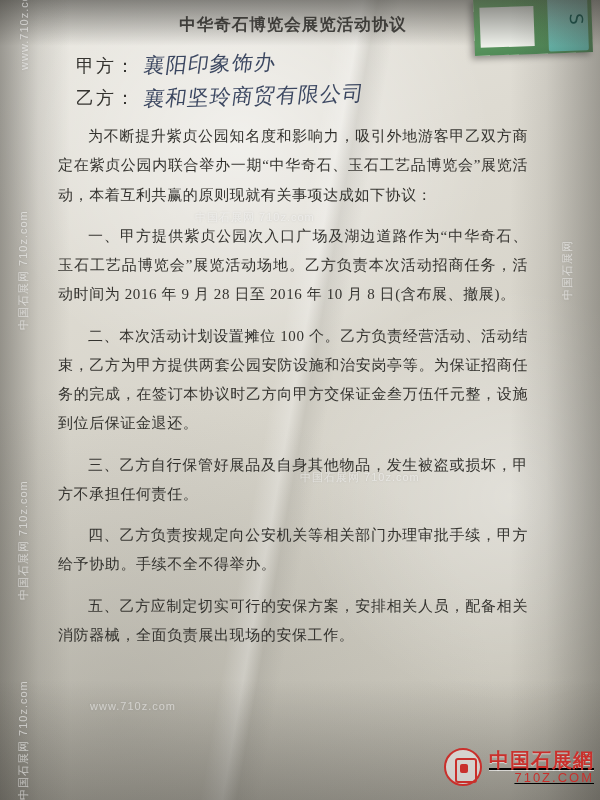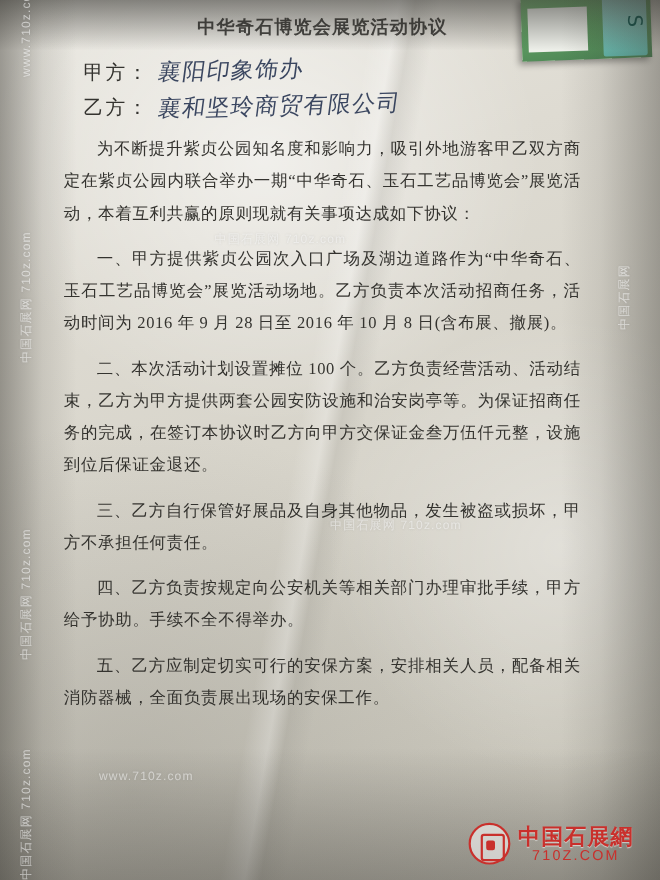--- a/index.html
+++ b/index.html
@@ -151,25 +151,26 @@
     pointer-events: none;
     text-shadow: 0 0 2px rgba(120,120,120,0.25);
   }
   .wm.h {
     transform: none;
     color: rgba(255,255,255,0.5);
   }
   
   .logo {
     position: absolute;
-    right: 24px;
+    right: 6px;
     bottom: 14px;
     display: flex;
     align-items: center;
     gap: 7px;
+    text-decoration: underline;
   }
   .logo-mark {
     width: 38px; height: 38px;
     border-radius: 50%;
     border: 2.5px solid #c9302c;
     background: rgba(255,255,255,0.55);
     position: relative;
     box-sizing: border-box;
   }
   .logo-mark::before {
@@ -199,21 +200,21 @@
     font-weight: bold;
     font-family: "DejaVu Sans", sans-serif;
     letter-spacing: 1px;
     text-shadow: 0 1px 1px rgba(255,255,255,0.6);
   }
   .logo-sub {
     color: #c9302c;
     font-size: 13px;
     font-family: "Liberation Sans", sans-serif;
     letter-spacing: 2px;
-    text-align: center;
+    text-align: right;
   }
 </style>
 </head>
 <body>
 
 <div id="page">
 
   <div class="paper"></div>
   <div class="fold"></div>
 

